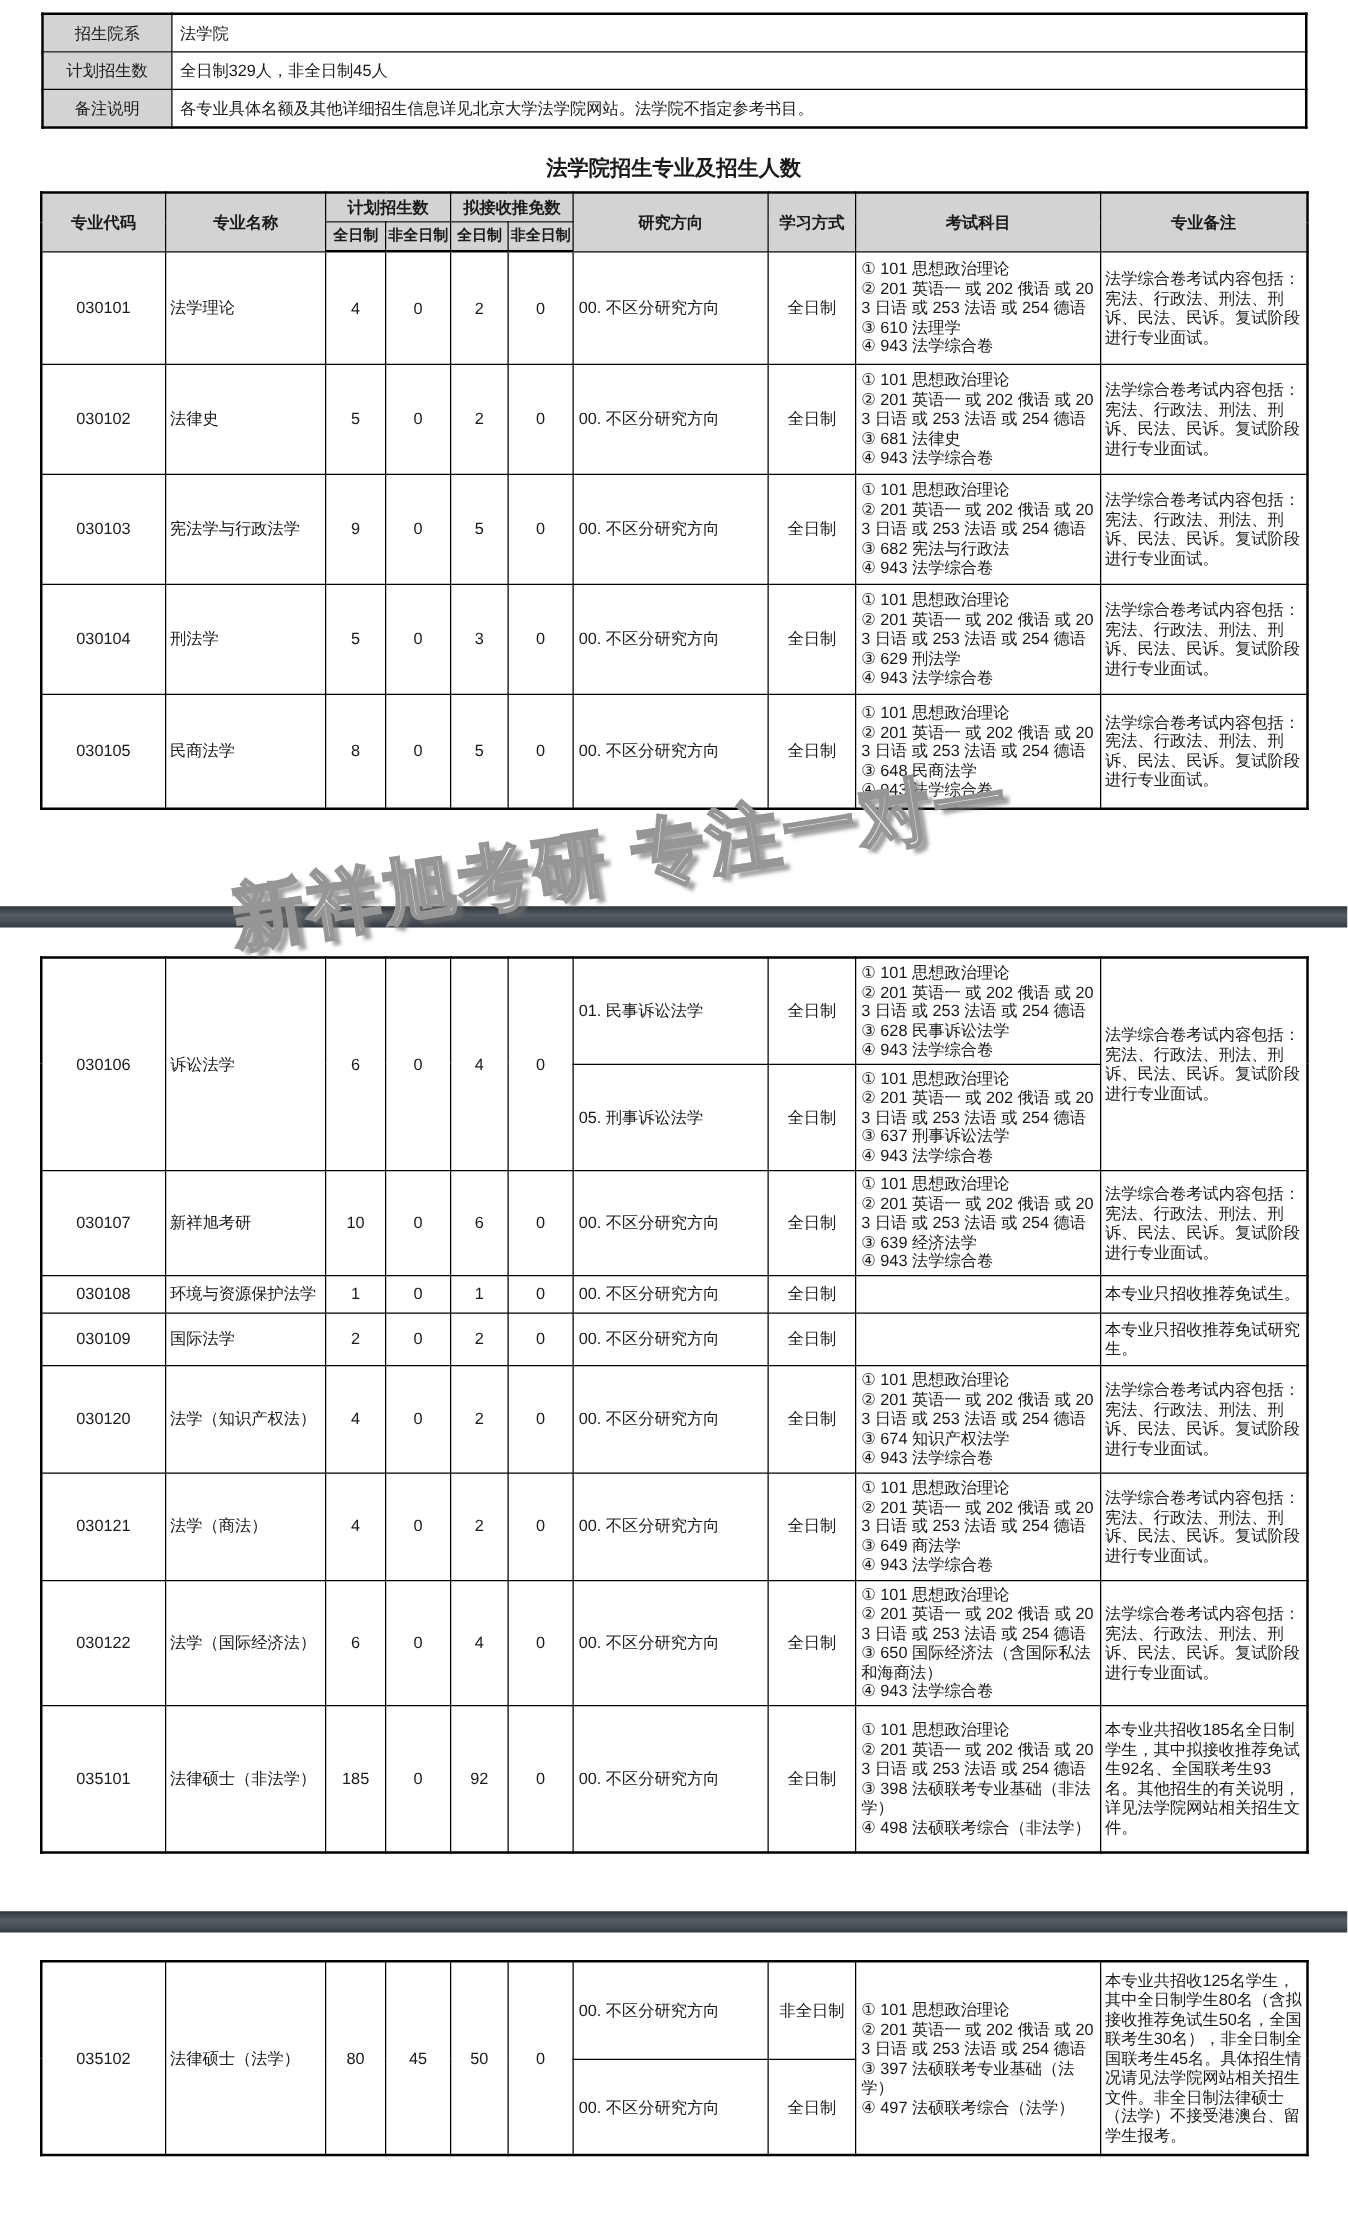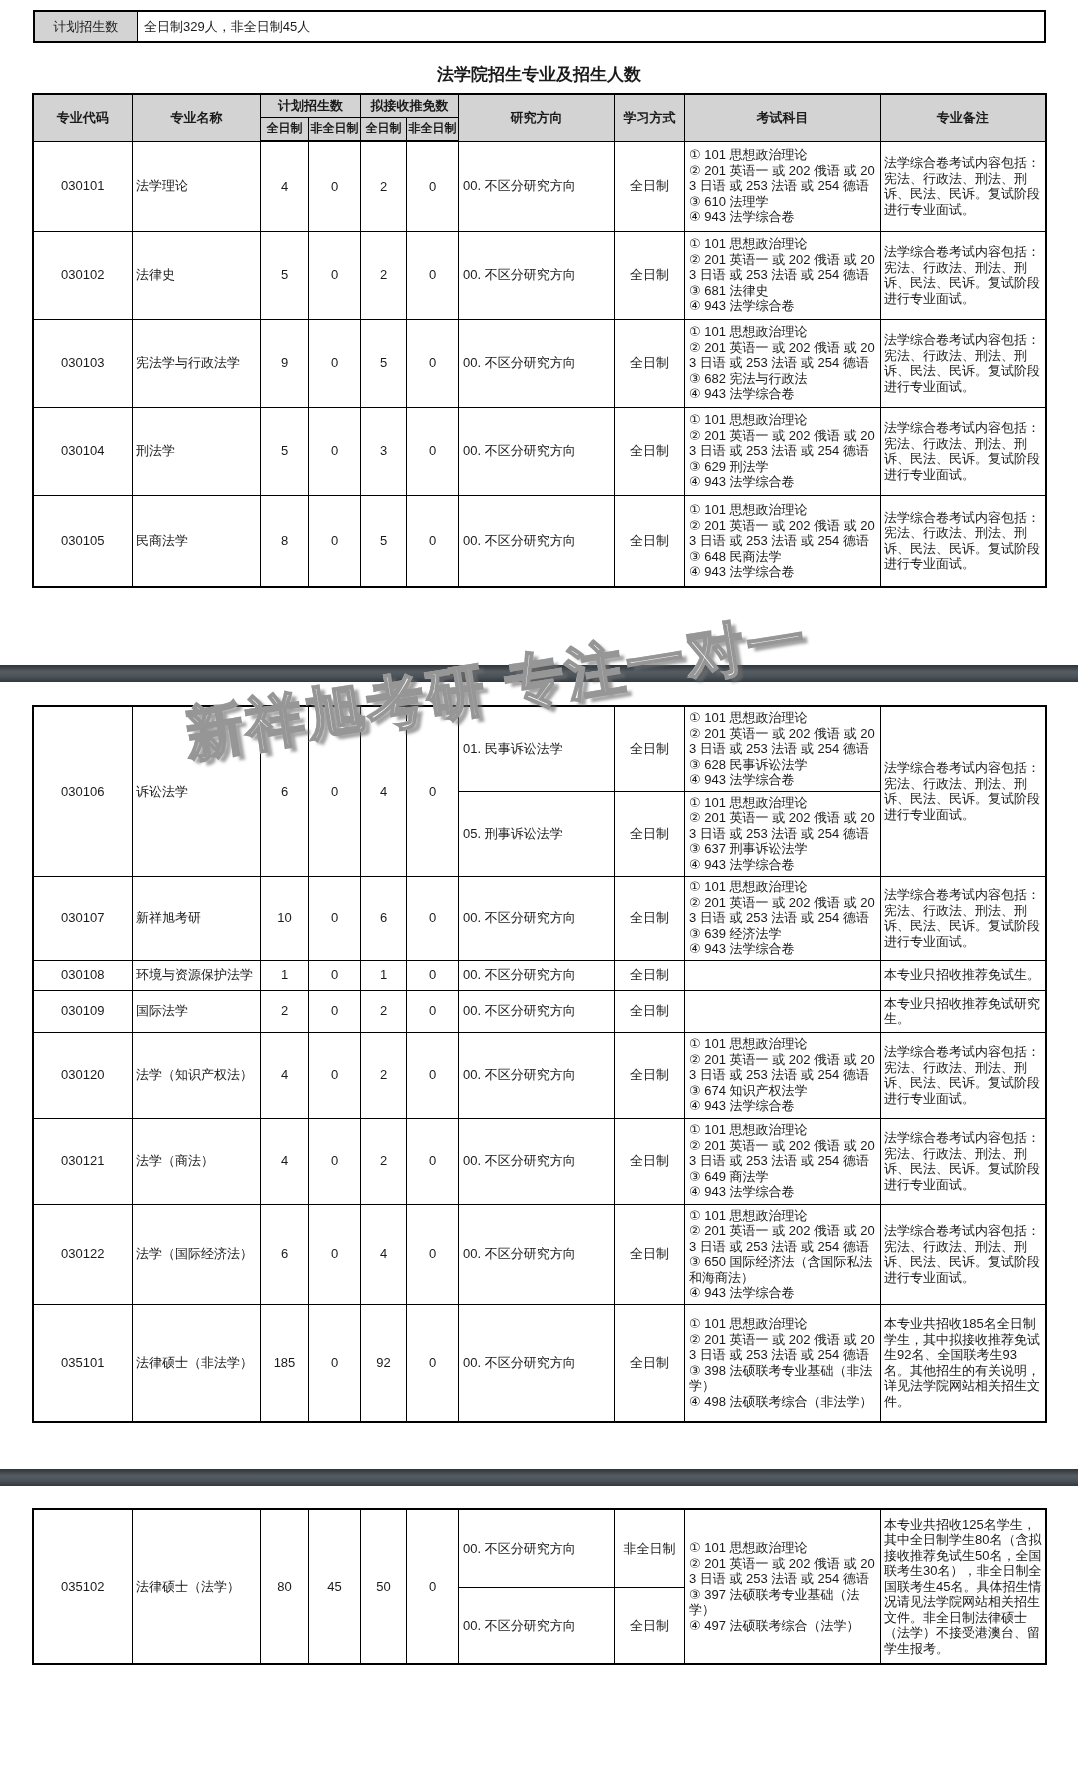--- a/index.html
+++ b/index.html
@@ -57,22 +57,30 @@
 
 <div class="page">
 
   <table class="info-table">
     <colgroup>
         <col style="width:104px">
         <col>
       </colgroup>
     <tbody>
       <tr>
+        <td class="label">招生院系</td>
+        <td class="value">法学院</td>
+      </tr>
+      <tr>
         <td class="label">计划招生数</td>
         <td class="value">全日制329人，非全日制45人</td>
+      </tr>
+      <tr>
+        <td class="label">备注说明</td>
+        <td class="value">各专业具体名额及其他详细招生信息详见北京大学法学院网站。法学院不指定参考书目。</td>
       </tr>
     </tbody>
   </table>
 
   <div class="title">法学院招生专业及招生人数</div>
 
   <table class="main">
     <colgroup>
       <col style="width:100px">
         <col style="width:128px">

